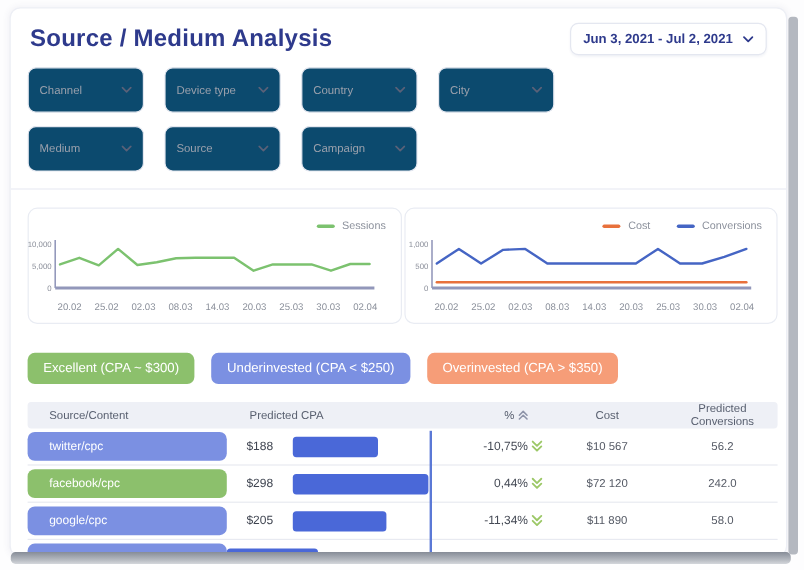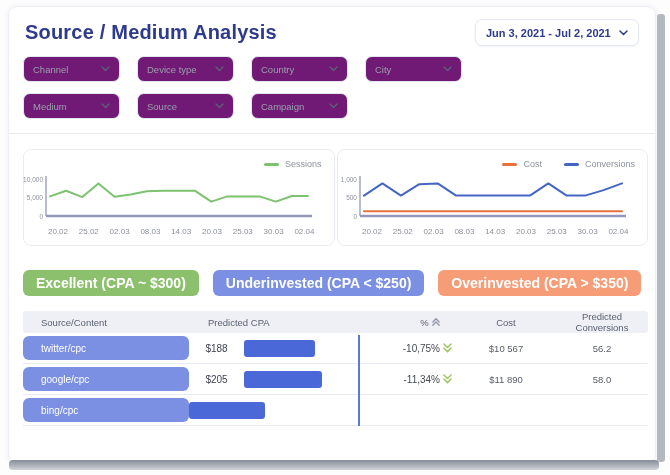--- a/index.html
+++ b/index.html
@@ -12,36 +12,36 @@
           background:linear-gradient(180deg,#868c97 0%,#b9bdc4 70%,#d3d6db 100%);z-index:9;}
   
   .hdr{position:relative;padding:14px 16px 0 16px;height:22px;}
   .title{font-size:20px;font-weight:bold;color:#2e3a8c;letter-spacing:.2px;}
   .date-select{position:absolute;right:16px;top:12px;width:142px;height:25px;border:1px solid #e4e7f0;border-radius:7px;
           display:flex;align-items:center;justify-content:space-between;padding:0 10px;background:#fff;
           box-shadow:0 1px 2px rgba(40,50,120,.06);cursor:pointer;}
   .date-select .dtxt{font-size:11px;font-weight:bold;color:#2e3a8c;}
   
   .filters{display:grid;grid-template-columns:repeat(4,97px);gap:11px 17px;margin:13px 0 0 14px;}
-  .filter{height:26px;border:1px solid #e4e7f0;border-radius:7px;display:flex;align-items:center;
-          justify-content:space-between;padding:0 9px;background:#701a75;cursor:pointer;box-sizing:border-box;}
+  .filter{height:38px;border:1px solid #e4e7f0;border-radius:7px;display:flex;align-items:center;
+          justify-content:space-between;padding:0 9px;background:#0c4a6e;cursor:pointer;box-sizing:border-box;}
   .filter .flabel{font-size:9.5px;color:#9aa0ac;}
   .divider{margin-top:14px;border-top:1px solid #e9ebf4;height:0;}
   
   .charts{display:flex;gap:2px;margin:15px 7px 0 14px;}
   .chart-card{flex:1;height:97px;border:1px solid #e9ecf3;border-radius:8px;position:relative;box-sizing:border-box;}
   .legend{position:absolute;top:9px;right:12px;display:flex;gap:22px;}
   .legend-item{display:flex;align-items:center;gap:6px;}
   .swatch{width:15px;height:3px;border-radius:2px;display:inline-block;}
   .legend-item .lbl{font-size:9px;color:#8c919c;}
   svg.plot{position:absolute;left:2px;bottom:3px;overflow:visible;}
   
   .badges{display:flex;gap:14px;margin:24px 0 0 14px;}
   .badge{height:26px;border-radius:6px;display:flex;align-items:center;padding:0 13px;
-         font-size:14px;font-weight:bold;color:#fff;cursor:pointer;}
+         font-size:11px;font-weight:normal;color:#fff;cursor:pointer;}
   
   .tableWrap{margin:15px 7px 0 14px;}
   .thead,.trow{display:grid;grid-template-columns:166px 55px 160px 52px 100px 1fr;align-items:center;}
   .thead{height:22px;background:#eef0f6;border-radius:3px;font-size:9.5px;color:#596070;}
   .th-source{grid-column:1;padding-left:18px;}
   .th-cpa{grid-column:2/4;padding-left:19px;}
   .th-pct{grid-column:4;display:flex;align-items:center;justify-content:center;gap:3px;}
   .th-cost{grid-column:5;text-align:center;}
   .th-conv{grid-column:6;text-align:center;}
   .tbody{position:relative;}
@@ -211,20 +211,38 @@
               <svg width="9" height="10" viewBox="0 0 10 11" style="overflow:visible">
                 <polyline points="1,1 5,5 9,1" fill="none" stroke="#9cc867" stroke-width="1.7" stroke-linecap="round" stroke-linejoin="round"></polyline>
                 <polyline points="1,5.5 5,9.5 9,5.5" fill="none" stroke="#9cc867" stroke-width="1.7" stroke-linecap="round" stroke-linejoin="round"></polyline>
               </svg>
             </div>
             <div class="cell-cost">$10 567</div>
             <div class="cell-conv">56.2</div>
           </div>
           <div class="trow">
             <div class="cell-pill">
+              <div class="pill" style="background: rgb(140, 192, 108);">facebook/cpc</div>
+            </div>
+            <div class="cell-cpa">$298</div>
+            <div class="cell-bar">
+              <div class="bar" style="width: 113px; background: rgb(74, 104, 216);"></div>
+            </div>
+            <div class="cell-pct">
+              <span>0,44%</span>
+              <svg width="9" height="10" viewBox="0 0 10 11" style="overflow:visible">
+                <polyline points="1,1 5,5 9,1" fill="none" stroke="#9cc867" stroke-width="1.7" stroke-linecap="round" stroke-linejoin="round"></polyline>
+                <polyline points="1,5.5 5,9.5 9,5.5" fill="none" stroke="#9cc867" stroke-width="1.7" stroke-linecap="round" stroke-linejoin="round"></polyline>
+              </svg>
+            </div>
+            <div class="cell-cost">$72 120</div>
+            <div class="cell-conv">242.0</div>
+          </div>
+          <div class="trow">
+            <div class="cell-pill">
               <div class="pill" style="background: rgb(123, 144, 226);">google/cpc</div>
             </div>
             <div class="cell-cpa">$205</div>
             <div class="cell-bar">
               <div class="bar" style="width: 78px; background: rgb(74, 104, 216);"></div>
             </div>
             <div class="cell-pct">
               <span>-11,34%</span>
               <svg width="9" height="10" viewBox="0 0 10 11" style="overflow:visible">
                 <polyline points="1,1 5,5 9,1" fill="none" stroke="#9cc867" stroke-width="1.7" stroke-linecap="round" stroke-linejoin="round"></polyline>

